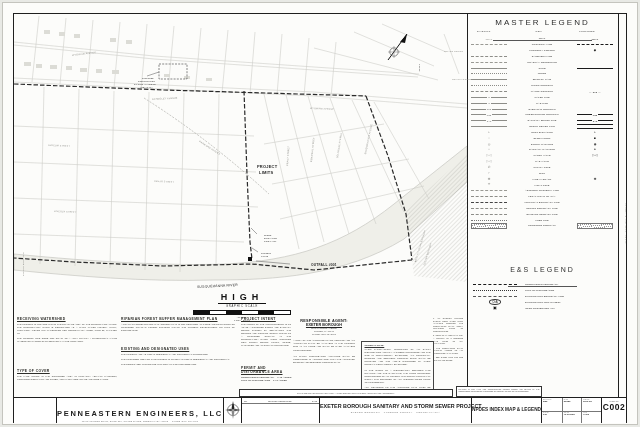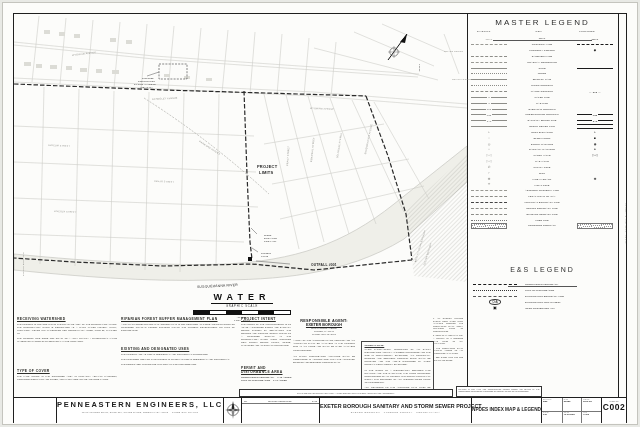--- a/index.html
+++ b/index.html
@@ -70,21 +70,21 @@
   .s-line{font-size:2.5px;line-height:1.5;color:#222;}
   .agent-h{font-size:3.8px;font-weight:bold;text-align:center;color:#222;letter-spacing:.3px;}
   .agent-n{font-size:3.8px;font-weight:bold;text-align:center;color:#222;text-decoration:underline;}
   .agent-a{font-size:2.2px;text-align:center;color:#555;line-height:1.4;}
   .notebox{border:.6px solid #444;padding:2px 2.5px;}
   .nb-title{font-size:2.4px;font-weight:bold;text-decoration:underline;color:#333;margin-bottom:1px;}
   .side-note{font-size:1.9px;line-height:1.35;margin-bottom:2px;text-align:justify;}
   
   .titleblock{position:absolute;left:0;top:383px;width:612px;height:25px;border-top:1px solid #1f1f1f;background:#fff;}
   .tb-cell{position:absolute;top:0;height:100%;border-left:1px solid #1f1f1f;box-sizing:border-box;}
-  .firm-name{font-size:7.5px;font-weight:bold;letter-spacing:1.7px;text-align:center;color:#222;margin-top:2px;white-space:nowrap;}
+  .firm-name{font-size:7.5px;font-weight:bold;letter-spacing:1.7px;text-align:center;color:#222;margin-top:11px;white-space:nowrap;}
   .firm-sub{font-size:1.9px;text-align:center;color:#666;letter-spacing:.3px;margin-top:1.5px;white-space:nowrap;}
   .rev-head{display:flex;justify-content:space-between;font-size:1.9px;color:#444;border-bottom:.5px solid #777;padding:1.5px 2px 1px;}
   .proj-t{font-size:5.4px;font-weight:bold;text-align:center;color:#1c1c1c;margin-top:5px;white-space:nowrap;}
   .proj-s{font-size:2.4px;text-align:center;color:#777;letter-spacing:.5px;margin-top:1.5px;white-space:nowrap;}
   .sheet-t{font-size:4.7px;font-weight:bold;text-align:center;color:#1c1c1c;margin-top:9px;}
   .info-grid{display:grid;grid-template-columns:1fr 1fr 1fr;grid-template-rows:1fr 1fr;height:100%;}
   .info-cell{border-left:.5px solid #777;border-top:.5px solid #777;padding:.5px 1px;overflow:hidden;}
   .info-cell:nth-child(-n+3){border-top:none;} .info-cell:nth-child(3n+1){border-left:none;}
   .ic-l{font-size:1.6px;color:#888;} .ic-v{font-size:2px;color:#222;font-weight:bold;}
   .shno-l{font-size:1.8px;text-align:center;color:#777;margin-top:2px;}
@@ -218,21 +218,21 @@
         <span class="mlab k" style="left: 183px; top: 271px; font-size: 3.4px; transform: rotate(-3deg);">SUSQUEHANNA RIVER</span>
         <span class="mlab k" style="left: 128px; top: 63px; font-size: 1.8px;">PROPOSED</span>
         <span class="mlab k" style="left: 124px; top: 66px; font-size: 1.8px;">CONSTRUCTION</span>
         <span class="mlab k" style="left: 120px; top: 69px; font-size: 1.8px;">STAGING / LAYDOWN</span>
         <span class="mlab k" style="left: 126px; top: 72px; font-size: 1.8px;">AREA (TYP.)</span>
         <span class="mlab k" style="left: 404px; top: 58px; font-size: 2px; transform: rotate(-90deg);">NORTH</span>
         <span class="mlab" style="left: 8px; top: 262px; font-size: 2.2px; transform: rotate(-90deg);">EXETER BOROUGH</span>
       </div>
 
   <div class="plan-group">
-    <div><span class="plan-title">WATER</span></div>
+    <div><span class="plan-title">HIGH</span></div>
     <div class="plan-scale-label">GRAPHIC SCALE</div>
     <div class="scalebar">
       <span class="sb-b"></span>
           <span class="sb-w"></span>
           <span class="sb-b"></span>
           <span class="sb-w"></span>
           <span class="sb-b"></span>
           <span class="sb-w"></span>
     </div>
     <div class="plan-note">( IN FEET )</div>

